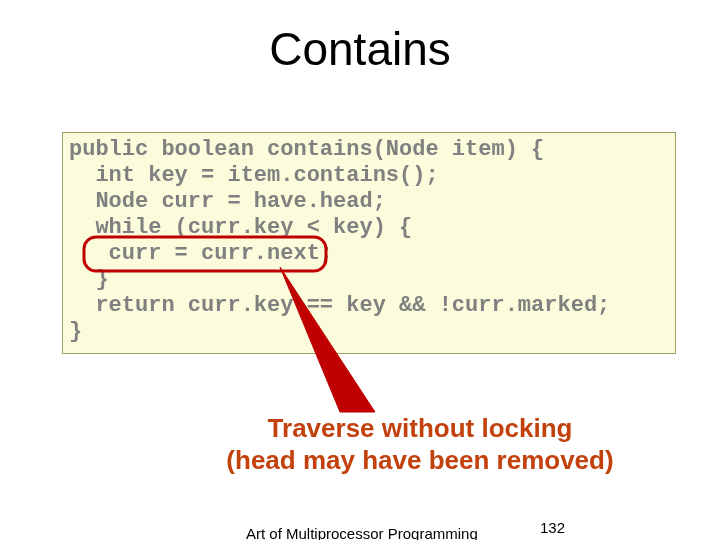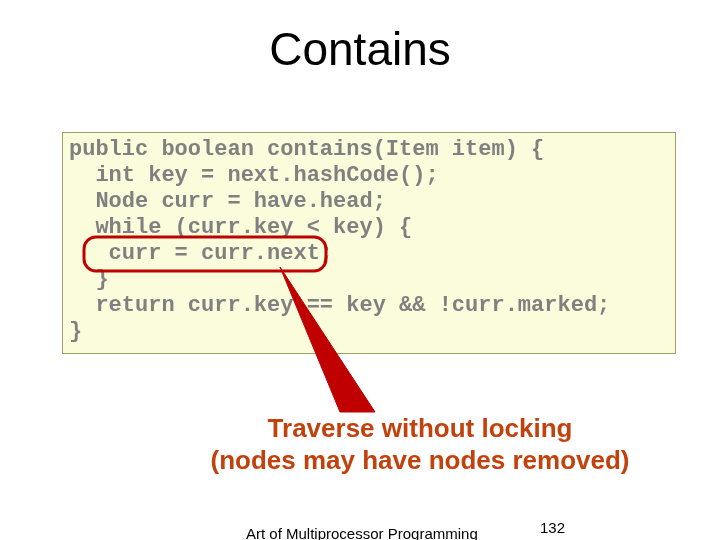--- a/index.html
+++ b/index.html
@@ -74,37 +74,37 @@
     color: #000;
   }
 </style>
 </head>
 <body>
 
 <div class="slide">
 
   <div class="title">Contains</div>
 
-  <div class="codebox"><span>public boolean contains(Item item) {</span>
-<span>  int key = next.hashCode();</span>
+  <div class="codebox"><span>public boolean contains(Node item) {</span>
+<span>  int key = item.contains();</span>
 <span>  Node curr = have.head;</span>
 <span>  while (curr.key &lt; key) {</span>
 <span>   curr = curr.next;</span>
 <span>  }</span>
 <span>  return curr.key == key &amp;&amp; !curr.marked;</span>
 <span>}</span></div>
 
   <svg class="svg-overlay" width="720" height="540">
 
     <rect x="84" y="215" rx="12" ry="12" width="242" height="34" fill="none" stroke="#c00000" stroke-width="3"></rect>
 
     <polygon points="280,245 340,390 375,390" fill="#c00000" stroke="#c00000" stroke-width="1"></polygon>
   </svg>
 
   <div class="caption">
     <span>Traverse without locking</span><br>
-    <span>(nodes may have nodes removed)</span>
+    <span>(head may have been removed)</span>
   </div>
 
   <div class="footer-text">Art of Multiprocessor Programming</div>
   <div class="footer-num">132</div>
 
 </div>
 
 </body></html>

